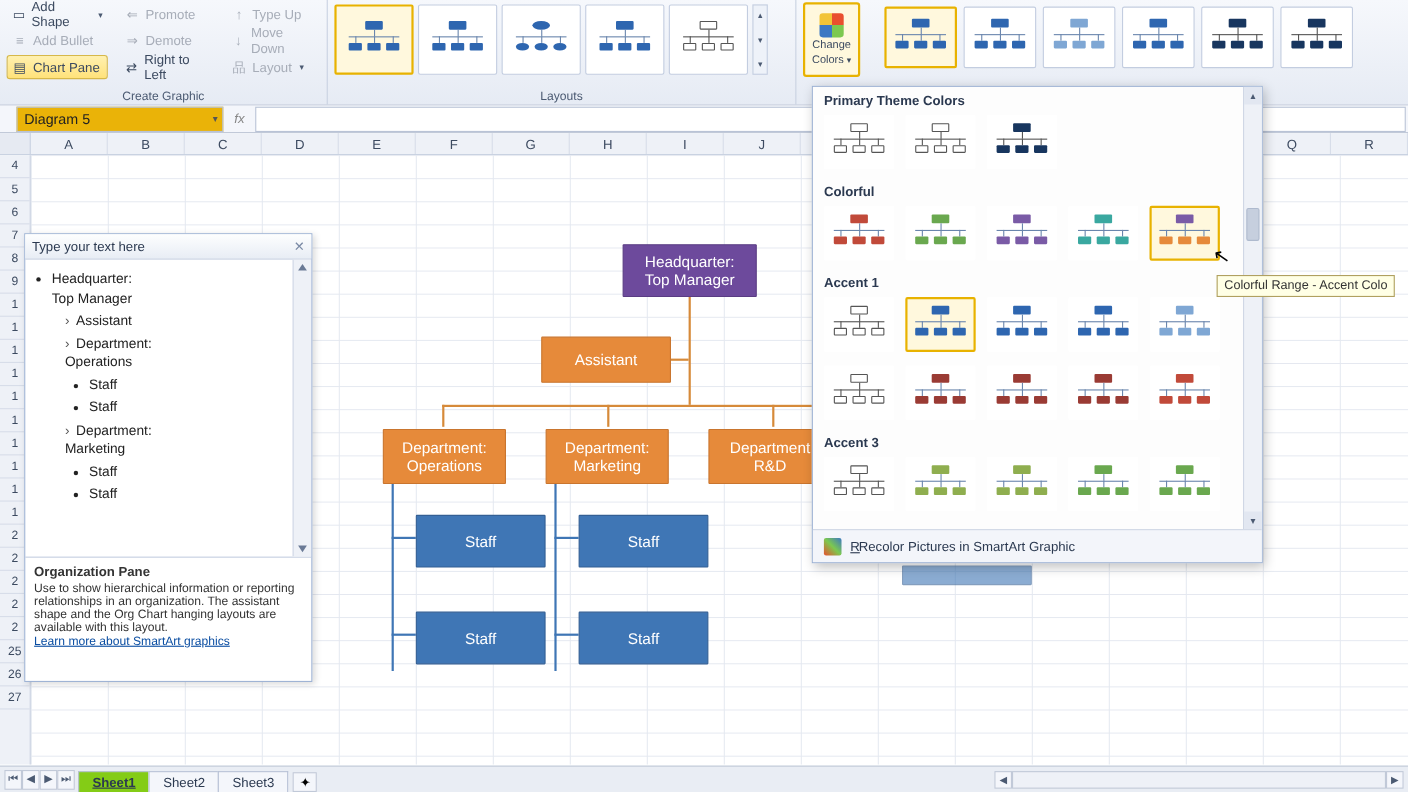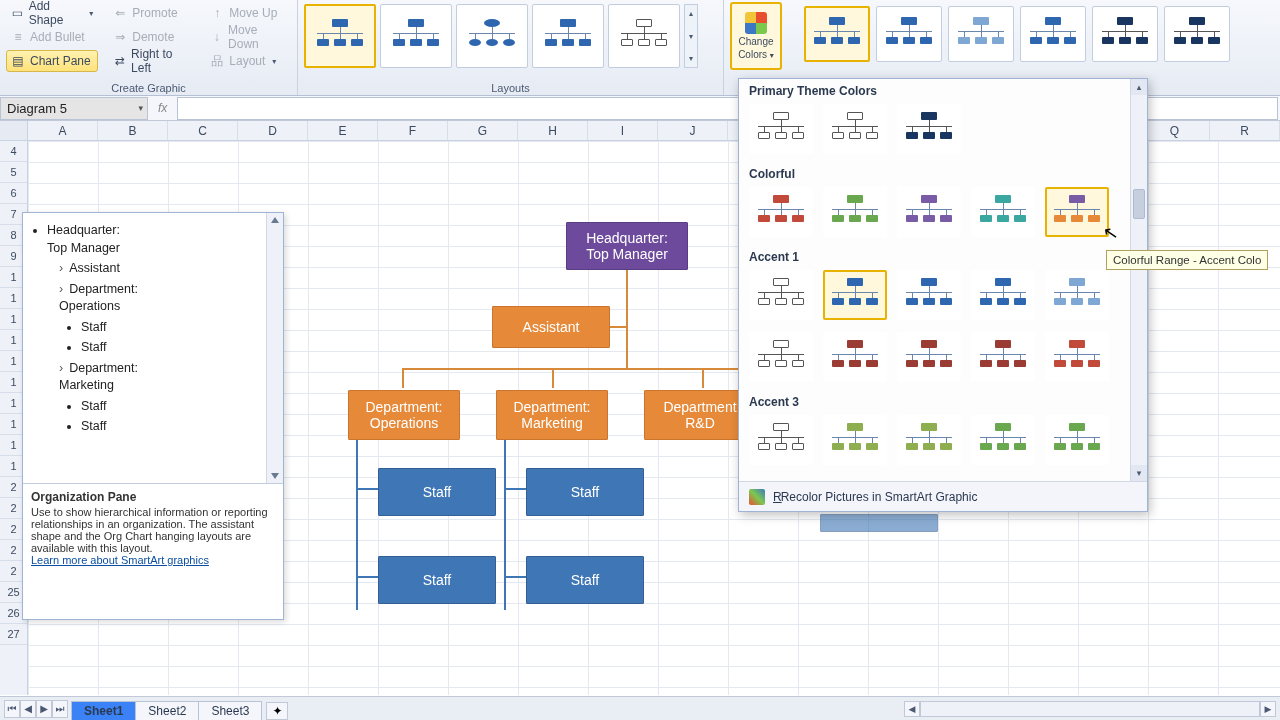--- a/index.html
+++ b/index.html
@@ -42,21 +42,21 @@
   .mini-org .h  { width: 46px; height: 1px; left: 0; top: 14px; }
   .mini-org .d1 { width: 1px; height: 6px; left: 6px;  top: 14px; }
   .mini-org .d2 { width: 1px; height: 6px; left: 23px; top: 14px; }
   .mini-org .d3 { width: 1px; height: 6px; left: 40px; top: 14px; }
   .mini-org.outline .b { background: #fff; border: 1px solid #555; }
   .mini-org.dark .b { background: #18365f; }
   .mini-org.outline .ln, .mini-org.dark .ln { background: #555; }
 
   
   .fx-row { display: flex; align-items: center; height: 25px; border-bottom: 1px solid #c1c9d8; background: #f4f6fb; }
-  .namebox { width: 148px; height: 23px; border: 1px solid #b9c3d6; background: #e5e5e5; margin-left: 0; display: flex; align-items: center; padding: 0 6px; font-size: 13px; color: #222; position: relative; }
+  .namebox { width: 188px; height: 23px; border: 1px solid #b9c3d6; background: #eab308; margin-left: 15px; display: flex; align-items: center; padding: 0 6px; font-size: 13px; color: #222; position: relative; }
   .namebox .dd { position: absolute; right: 4px; font-size: 9px; color: #555; }
   .fx-icons { display: flex; gap: 8px; padding: 0 10px; color: #888; font-style: italic; }
   .fx-bar { flex: 1; height: 23px; border: 1px solid #b9c3d6; background: #fff; margin-right: 2px; }
 
   
   .sheet-wrap { position: relative; height: 574px; background: #fff; }
   .col-heads { display: flex; height: 20px; background: #eef1f7; border-bottom: 1px solid #c9d2e1; }
   .corner { width: 28px; border-right: 1px solid #c9d2e1; background: #e6eaf2; }
   .col-h { width: 70px; text-align: center; font-size: 12px; color: #3c4a60; border-right: 1px solid #d7dde9; line-height: 20px; }
   .rows { position: absolute; left: 0; top: 20px; bottom: 0; width: 28px; background: #eef1f7; border-right: 1px solid #c9d2e1; }
@@ -109,21 +109,21 @@
   .cp-foot-icon { width: 16px; height: 16px; background: linear-gradient(45deg,#e94f2e,#7cc84f,#3c78c3); border-radius: 2px; }
 
   .tooltip { position: absolute; left: 1106px; top: 250px; background: #ffffe5; border: 1px solid #b0a060; padding: 3px 6px; font-size: 11.5px; color: #333; z-index: 60; white-space: nowrap; }
   .cursor { position: absolute; left: 1103px; top: 222px; z-index: 70; font-size: 18px; color: #000; transform: rotate(-10deg); }
 
   
   .tabs-row { position: absolute; left: 0; right: 0; bottom: 0; height: 24px; background: #e9edf4; border-top: 1px solid #c1c9d8; display: flex; align-items: center; font-size: 12px; }
   .tab-nav { display: flex; gap: 0; padding: 0 4px; }
   .tab-nav span { width: 16px; text-align: center; color: #4b5a72; font-size: 10px; border: 1px solid #c1c9d8; background: #f4f6fb; height: 18px; line-height: 16px; }
   .sheet-tab { padding: 2px 12px; border: 1px solid #b9c3d6; border-bottom: none; background: #f4f6fb; color: #2b3950; margin-left: -1px; position: relative; top: 2px; }
-  .sheet-tab.active { background: #3b82f6; font-weight: 600; }
+  .sheet-tab.active { background: #84cc16; font-weight: 600; text-decoration: underline; }
   .new-tab { width: 22px; height: 18px; margin-left: 4px; border: 1px solid #c1c9d8; background: #f4f6fb; display: flex; align-items: center; justify-content: center; position: relative; top: 2px; }
   .hscroll { margin-left: auto; display: flex; align-items: center; gap: 0; padding-right: 4px; }
   .hscroll span { width: 16px; height: 16px; border: 1px solid #c1c9d8; background: #f4f6fb; text-align: center; font-size: 9px; line-height: 14px; color: #4b5a72; }
   .hscroll .track { width: 340px; height: 16px; border: 1px solid #c1c9d8; background: #eef1f7; }
 
   
   .c-red .b    { background: #c14a3a !important; }
   .c-green .b  { background: #6aa84f !important; }
   .c-purple .b { background: #7a5ba6 !important; }
   .c-teal .b   { background: #3aa8a0 !important; }
@@ -167,21 +167,21 @@
           <span>Demote</span>
         </div>
         <div class="cg-btn">
           <span class="mini-icon">⇄</span>
           <span>Right to Left</span>
         </div>
       </div>
       <div class="cg-buttons">
         <div class="cg-btn disabled">
           <span class="mini-icon">↑</span>
-          <span>Move Up</span>
+          <span>Type Up</span>
         </div>
         <div class="cg-btn disabled">
           <span class="mini-icon">↓</span>
           <span>Move Down</span>
         </div>
         <div class="cg-btn disabled">
           <span class="mini-icon">品</span>
           <span>Layout</span>
             <span class="dd">▾</span>
         </div>
@@ -408,20 +408,24 @@
       <div class="row-h">2</div>
       <div class="row-h">2</div>
       <div class="row-h">25</div>
       <div class="row-h">26</div>
       <div class="row-h">27</div>
     </div>
   <div class="grid"></div>
 </div>
 
 <div class="textpane">
+  <div class="tp-title">
+    <span>Type your text here</span>
+    <span style="color:#7a8aa5">✕</span>
+  </div>
   <div class="tp-body">
     <ul>
       <li style="white-space:pre-line">Headquarter:
 Top Manager</li>
       <ul class="l2">
         <li>Assistant</li>
         <li style="white-space:pre-line">Department:
 Operations</li>
         <ul class="l3">
           <li>Staff</li>

